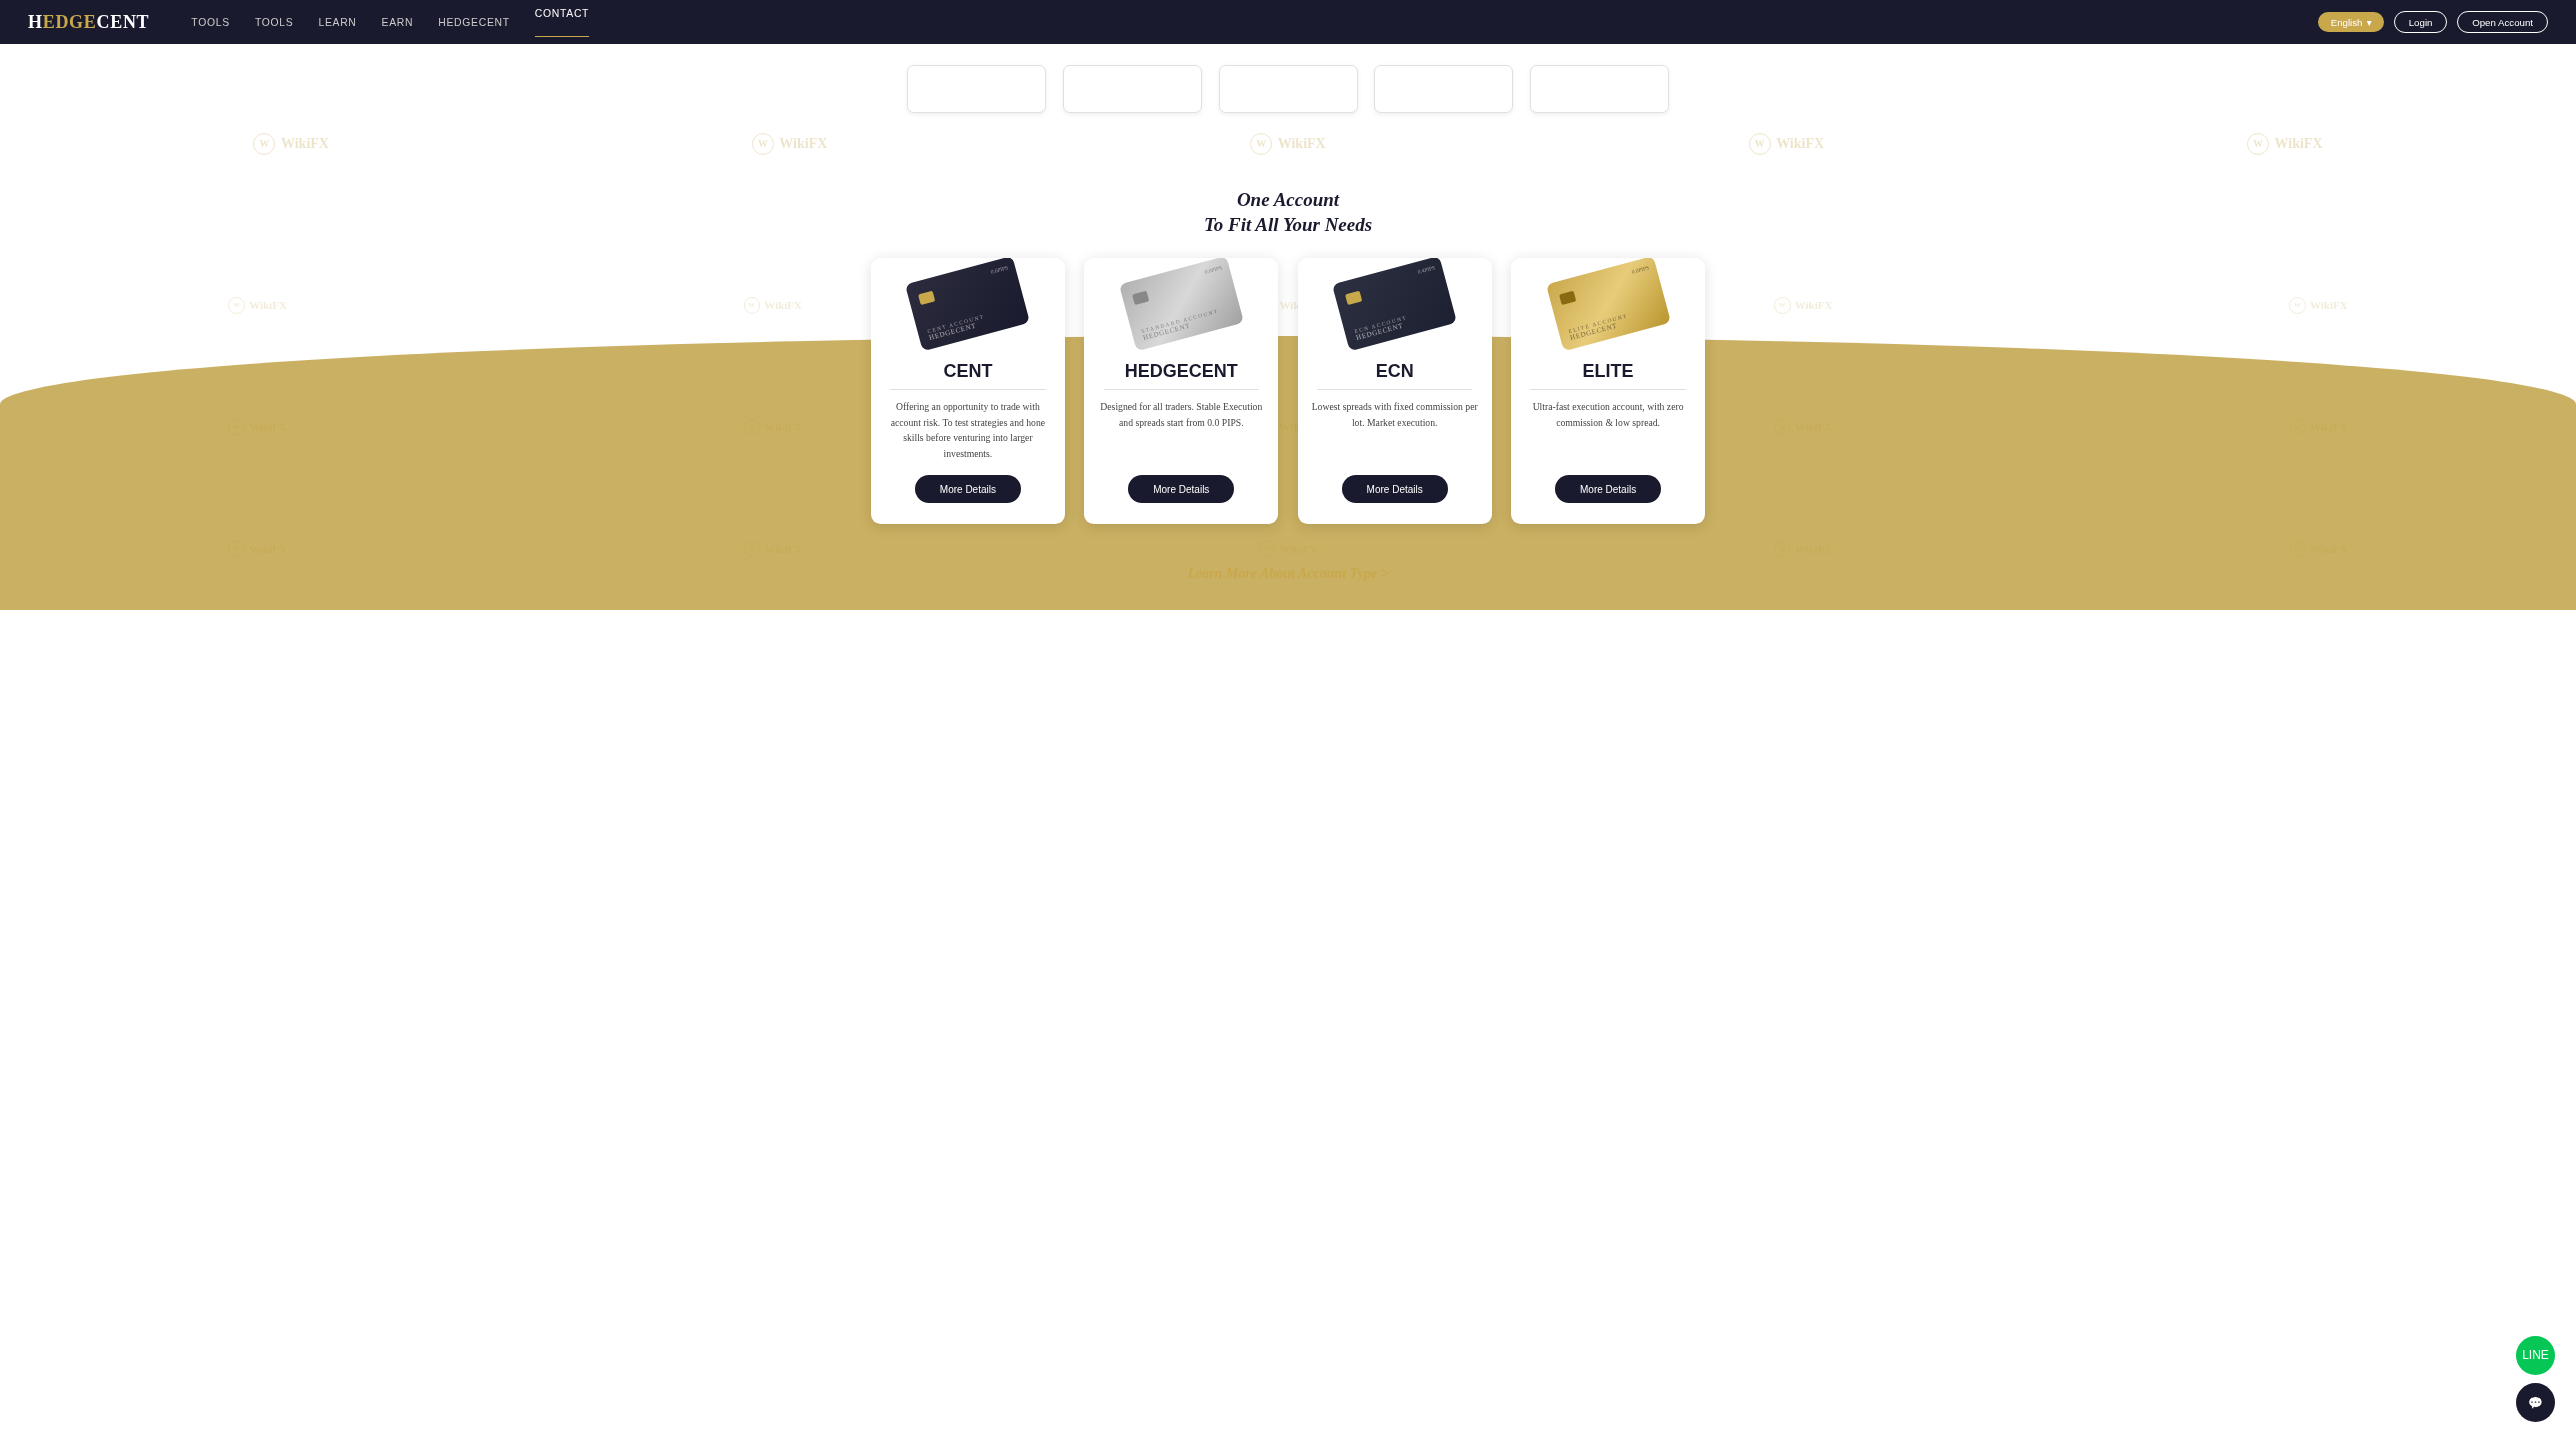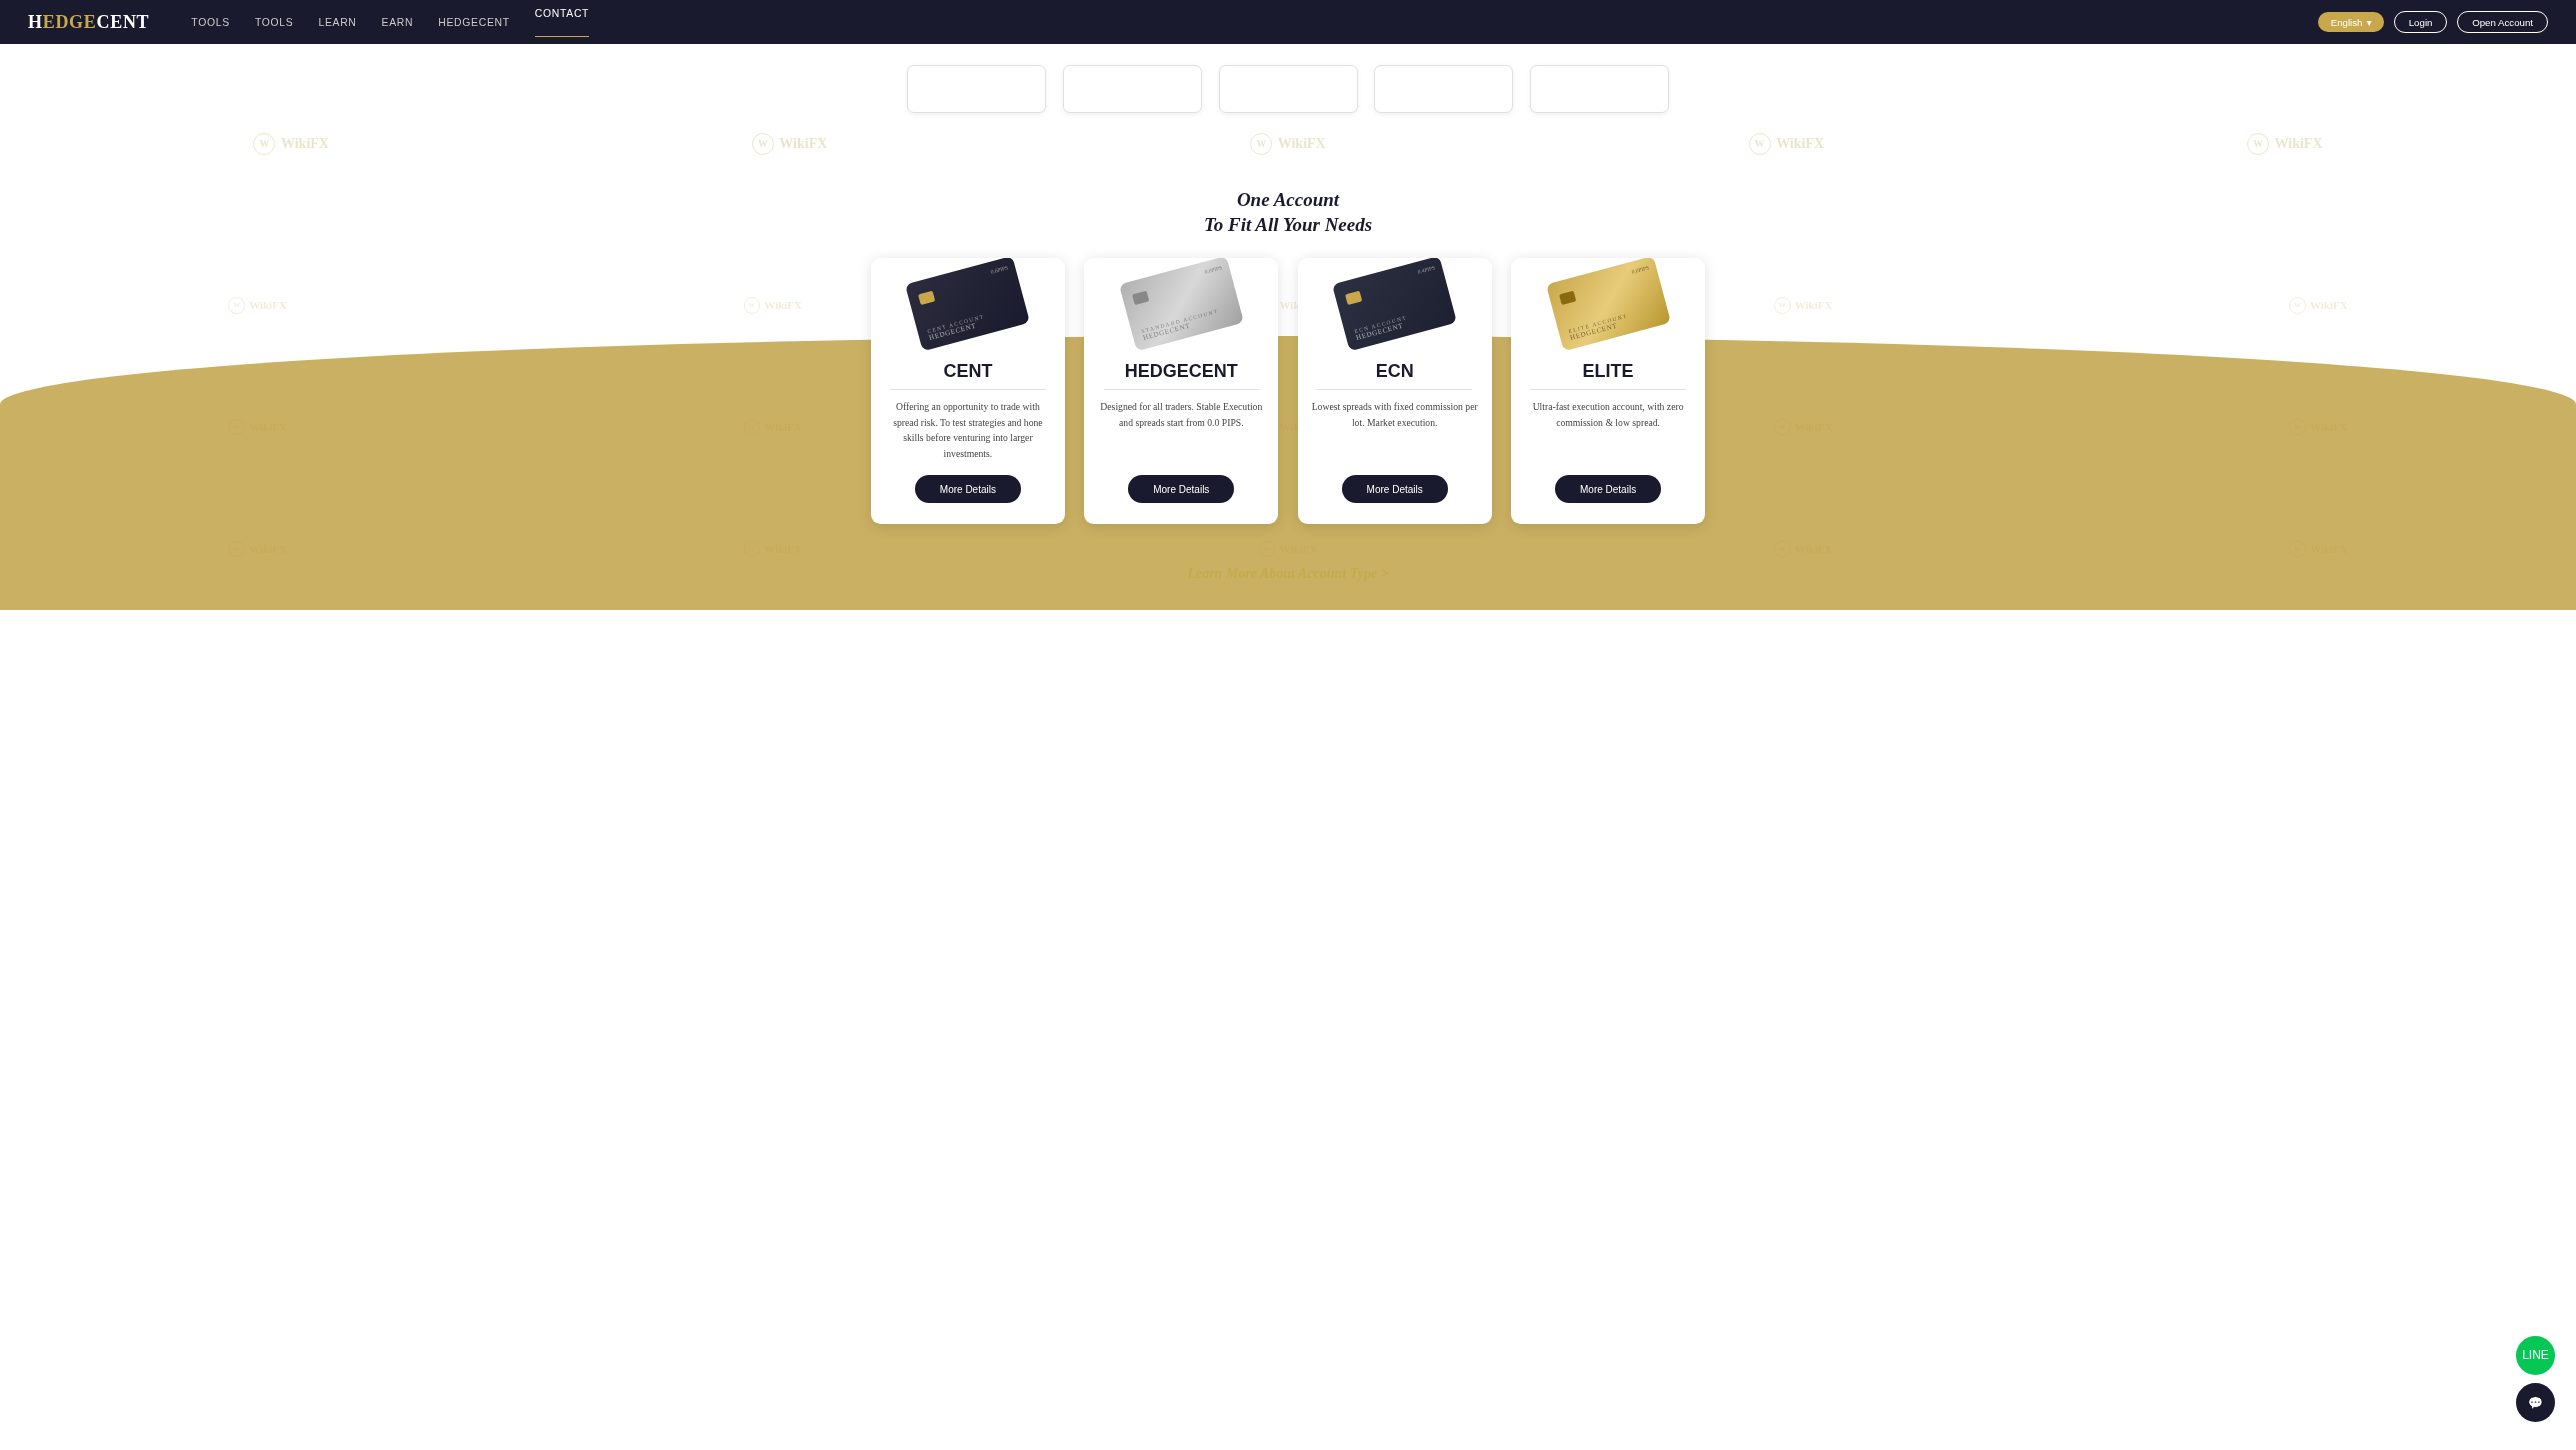--- a/index.html
+++ b/index.html
@@ -463,21 +463,21 @@
         <div class="card-image-area">
           <div class="card-visual dark-card">
             <div class="card-chip dark"></div>
             <span class="card-pips">0.6PIPS</span>
             <span class="card-label">CENT ACCOUNT</span>
             <span class="card-brand">HEDGECENT</span>
           </div>
         </div>
         <h3>CENT</h3>
         <div class="card-divider"></div>
-        <p class="card-desc">Offering an opportunity to trade with spread risk. To test strategies and hone skills before venturing into larger investments.</p>
+        <p class="card-desc">Offering an opportunity to trade with account risk. To test strategies and hone skills before venturing into larger investments.</p>
         <button class="btn-details">More Details</button>
       </div>
 
       <div class="account-card">
         <div class="card-image-area">
           <div class="card-visual silver-card">
             <div class="card-chip silver"></div>
             <span class="card-pips" style="color:rgba(0,0,0,0.4)">0.0PIPS</span>
             <span class="card-label" style="color:rgba(0,0,0,0.4)">STANDARD ACCOUNT</span>
             <span class="card-brand" style="color:rgba(0,0,0,0.4)">HEDGECENT</span>

